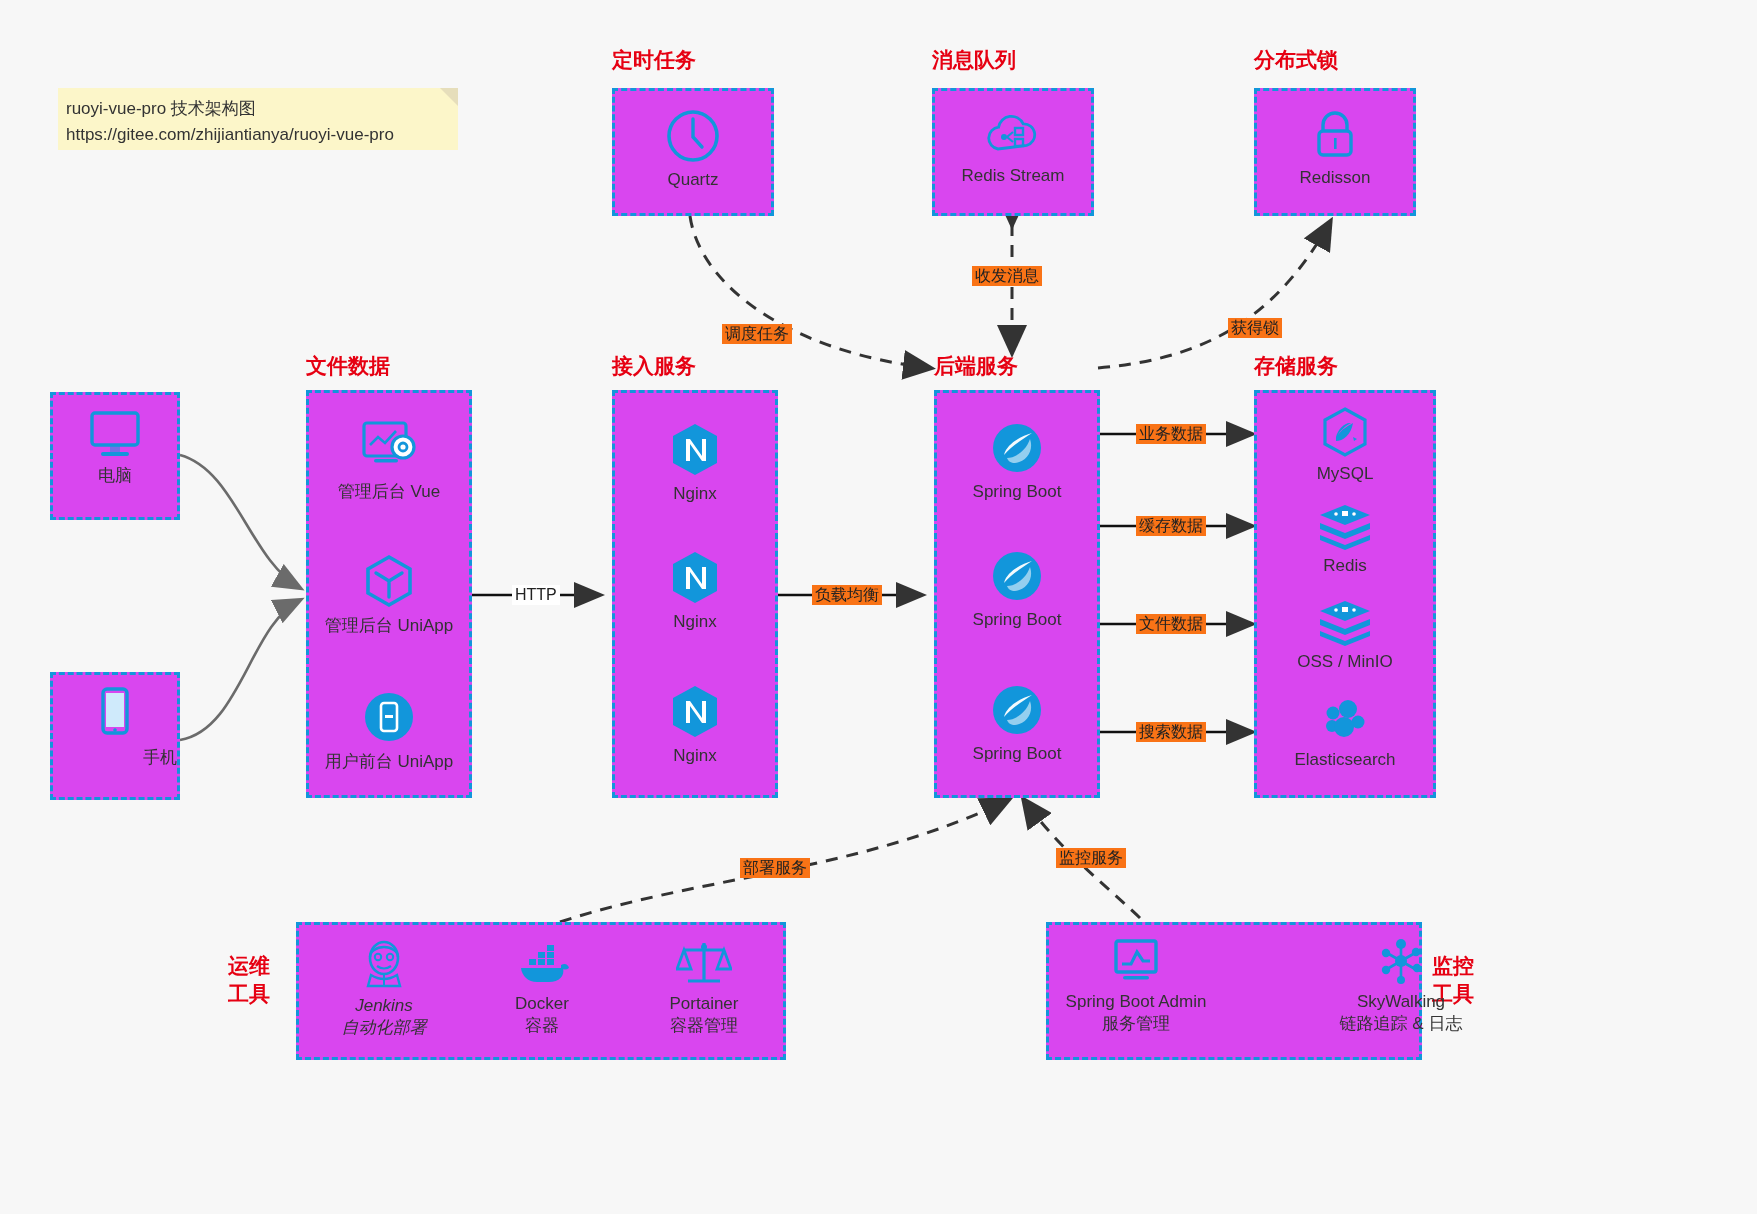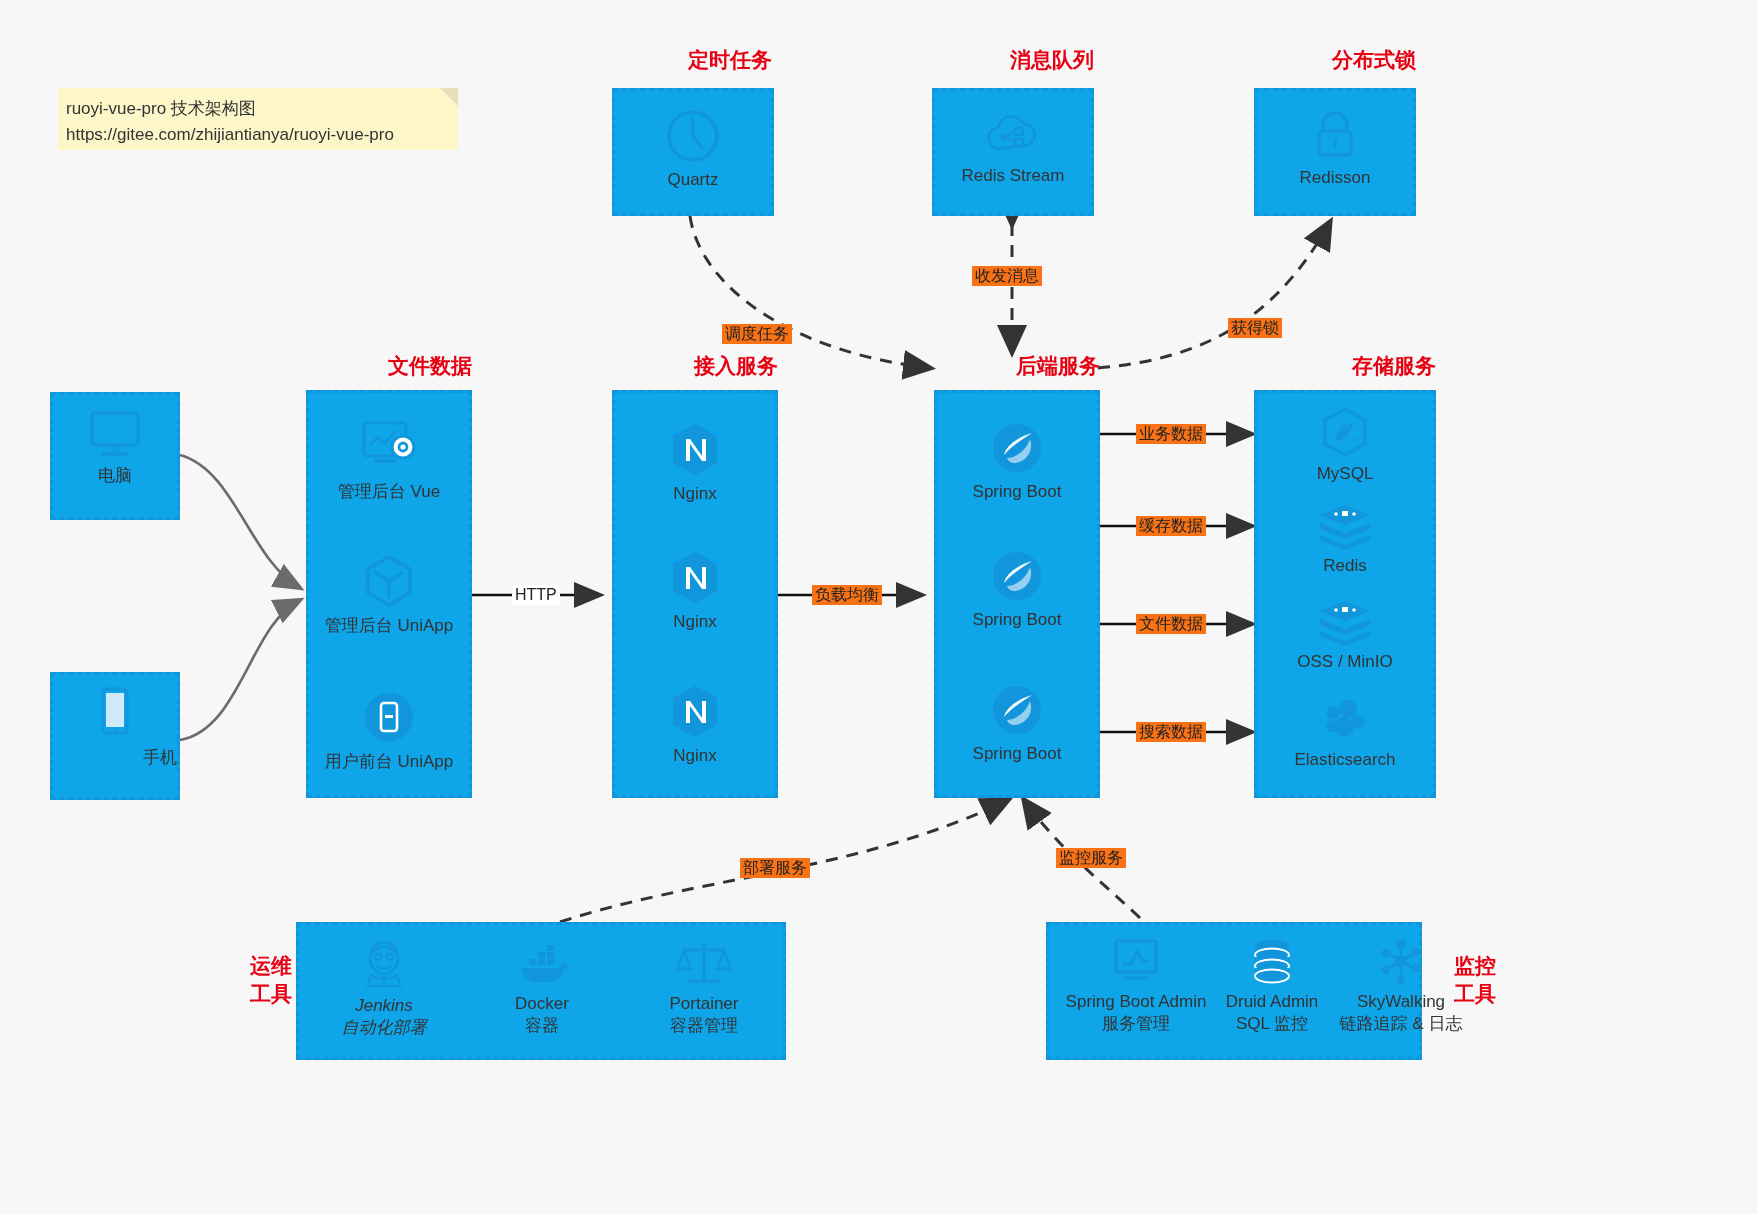--- a/index.html
+++ b/index.html
@@ -21,25 +21,25 @@
   }
   .note .corner{
     position:absolute;right:0;top:0;width:0;height:0;
     border-top:18px solid #e6debb;border-left:18px solid transparent;
   }
   .note-line{white-space:nowrap;}
 
   
   .group{
     position:absolute;box-sizing:border-box;
-    border:3px dashed #1296db;background:#0ea5e9;
+    border:3px dashed #1296db;background:#d946ef;
   }
   .grp-title{
     position:absolute;color:#e60012;font-weight:bold;font-size:21px;
-    text-align:right;white-space:nowrap;
+    text-align:left;white-space:nowrap;
   }
   .grp-title.side{line-height:28px;}
 
   
   .node{position:absolute;text-align:center;}
   .node .cap{
     font-size:17px;color:#333;line-height:22px;white-space:nowrap;margin-top:4px;
   }
   .node .cap2{font-size:17px;color:#333;line-height:22px;white-space:nowrap;}
   .icon{display:block;margin:0 auto;}
@@ -337,33 +337,20 @@
   <div class="group" style="left:1046px;top:922px;width:376px;height:138px;">
     <div class="node" style="left:2px;top:12px;width:170px;">
       <svg class="icon" width="54" height="50" viewBox="0 0 54 50">
         <rect x="7" y="4" width="40" height="31" rx="2" fill="none" stroke="#1296db" stroke-width="3.4"></rect>
         <path d="M13,27 L22,27 L28,15 L34,24 L41,24" fill="none" stroke="#1296db" stroke-width="3.2"></path>
         <rect x="14" y="39" width="26" height="3.6" rx="1.8" fill="#1296db"></rect>
       </svg>
       <div class="cap">Spring Boot Admin</div>
       <div class="cap2">服务管理</div>
     </div>
-    <div class="node" style="left:148px;top:12px;width:150px;">
-      <svg class="icon" width="52" height="50" viewBox="0 0 52 50">
-        <ellipse cx="26" cy="9" rx="17" ry="6.5" fill="#1296db"></ellipse>
-        <rect x="9" y="9" width="34" height="8" fill="#1296db"></rect>
-        <ellipse cx="26" cy="18" rx="17" ry="6.5" fill="#1296db" stroke="#fff" stroke-width="2"></ellipse>
-        <rect x="9" y="20" width="34" height="8" fill="#1296db"></rect>
-        <ellipse cx="26" cy="29" rx="17" ry="6.5" fill="#1296db" stroke="#fff" stroke-width="2"></ellipse>
-        <rect x="9" y="31" width="34" height="7" fill="#1296db"></rect>
-        <ellipse cx="26" cy="39" rx="17" ry="6.5" fill="#1296db" stroke="#fff" stroke-width="2"></ellipse>
-      </svg>
-      <div class="cap">Druid Admin</div>
-      <div class="cap2">SQL 监控</div>
-    </div>
     <div class="node" style="left:272px;top:12px;width:160px;">
       <svg class="icon" width="52" height="50" viewBox="0 0 52 50">
         <g stroke="#1296db" stroke-width="2.6" fill="none">
           <path d="M26,24 L26,8 M26,24 L12,16 M26,24 L40,16 M26,24 L12,32 M26,24 L40,32 M26,24 L26,42"></path>
         </g>
         <circle cx="26" cy="24" r="6" fill="#1296db"></circle>
         <circle cx="26" cy="7" r="5" fill="#1296db"></circle>
         <circle cx="11" cy="16" r="4.2" fill="#1296db"></circle>
         <circle cx="41" cy="15" r="4.2" fill="#1296db"></circle>
         <circle cx="11" cy="33" r="4.2" fill="#1296db"></circle>

